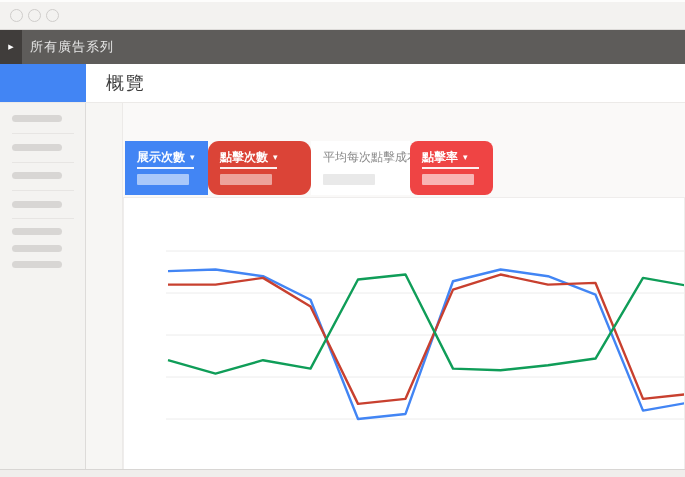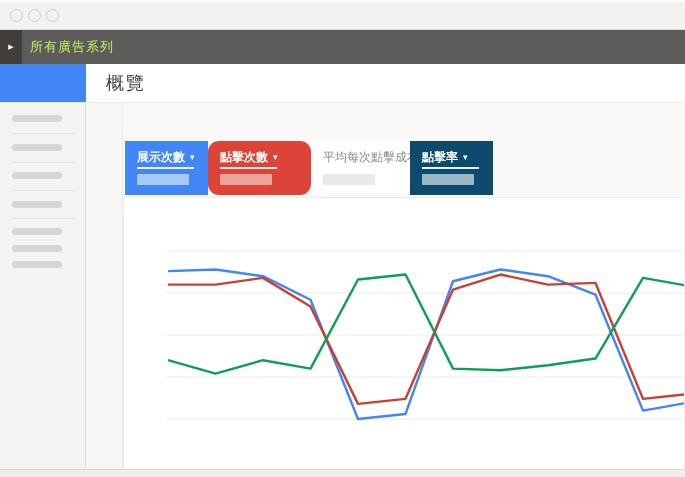--- a/index.html
+++ b/index.html
@@ -24,21 +24,21 @@
   
   .appbar{
     position:absolute;left:0;top:30px;right:0;height:34px;
     background:#5e5c5a;display:flex;align-items:stretch;
   }
   .expander{
     width:22px;background:#403d3b;display:flex;align-items:center;justify-content:center;
     color:#ffffff;font-size:7px;cursor:pointer;
   }
   .appbar-title{
-    color:#bef264;font-size:13px;letter-spacing:1px;
+    color:#e5e5e5;font-size:13px;letter-spacing:1px;
     display:flex;align-items:center;padding-left:8px;
   }
 
   
   .headerband{
     position:absolute;left:0;top:64px;right:0;height:39px;
     background:#ffffff;border-bottom:1px solid #eceae8;display:flex;box-sizing:border-box;
   }
   .sel-block{width:86px;height:100%;background:#4285f4;}
   .page-title{
@@ -147,21 +147,21 @@
           <div class="value-bar" style="background: rgba(255, 255, 255, 0.5); margin-top: 5px;"></div>
         </div>
         <div class="card" style="background: rgb(255, 255, 255); width: 99px;">
           <div class="card-top">
             <span class="card-label" style="color: rgb(138, 138, 138); font-weight: normal;">平均每次點擊成本</span>
 
           </div>
 
           <div class="value-bar" style="background: rgb(233, 233, 233); margin-top: 10px;"></div>
         </div>
-        <div class="card" style="background: #0c4a6e; width: 83px;">
+        <div class="card" style="background: #ef4444; width: 83px; border-radius: 8px;">
           <div class="card-top">
             <span class="card-label" style="color: rgb(255, 255, 255); font-weight: bold;">點擊率</span>
             <span class="caret" style="color: rgb(255, 255, 255);">▾</span>
           </div>
           <div class="underline" style="display: block;"></div>
           <div class="value-bar" style="background: rgba(255, 255, 255, 0.6); margin-top: 5px;"></div>
         </div>
       </div>
 
       <div class="chart-card">

